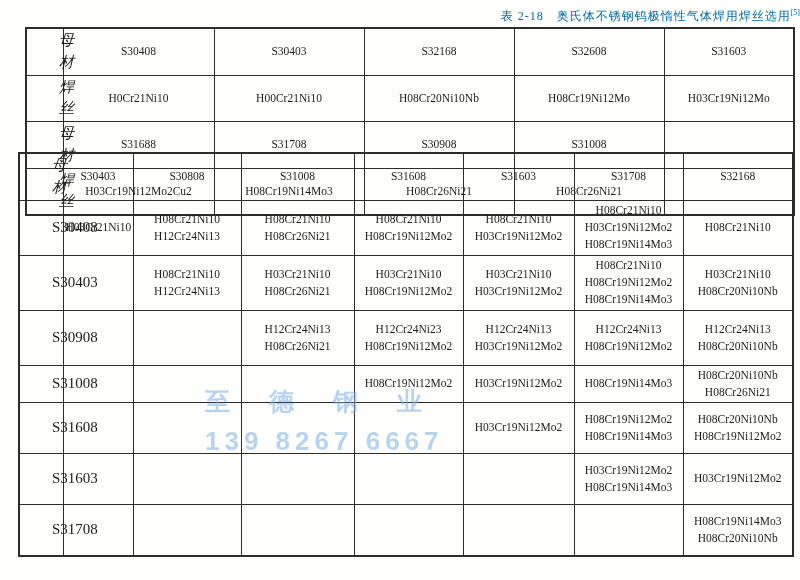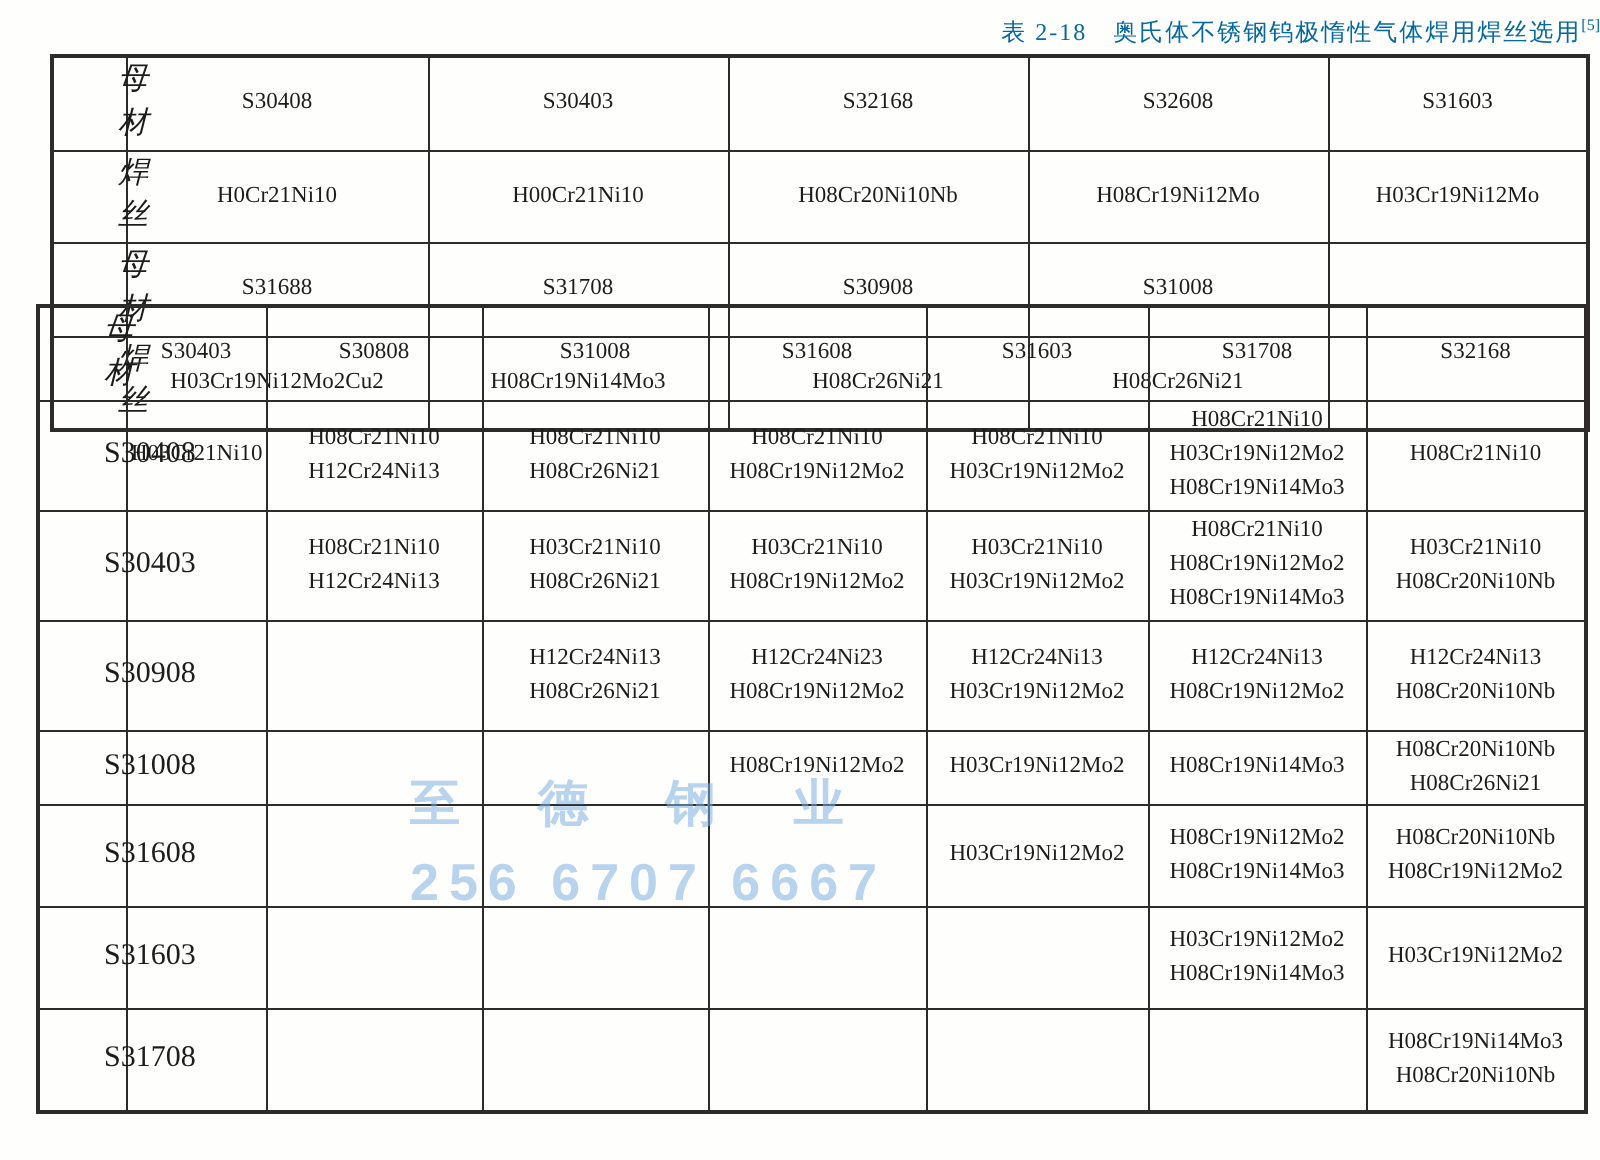--- a/index.html
+++ b/index.html
@@ -245,16 +245,16 @@
           <td></td>
           <td></td>
           <td>H08Cr19Ni14Mo3
 H08Cr20Ni10Nb</td>
         </tr>
       </tbody>
   </table>
 
   <div class="watermark" style="color: rgba(125, 175, 225, 0.55);">
     <div class="wm1">至 德 钢 业</div>
-    <div class="wm2">256 6707 6667</div>
+    <div class="wm2">139 8267 6667</div>
   </div>
 
 </div>
 
 </body></html>

